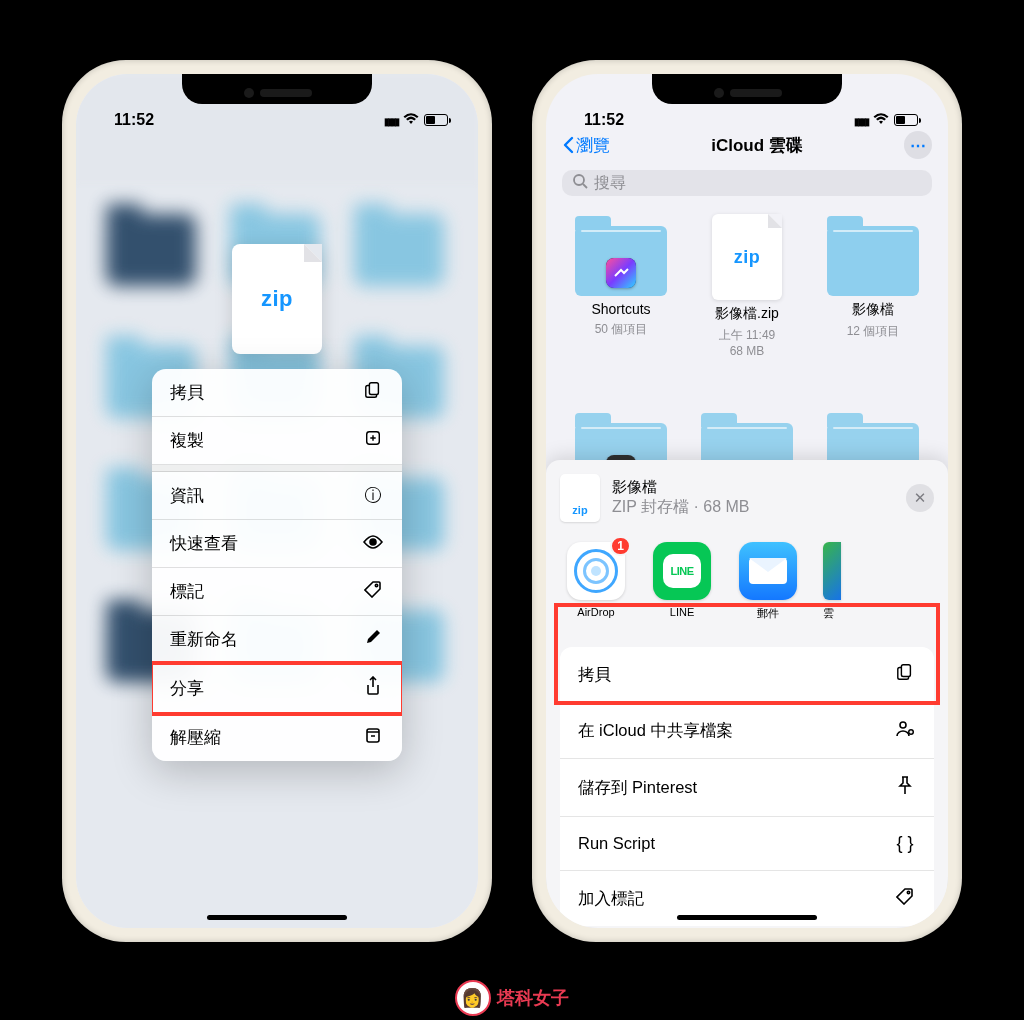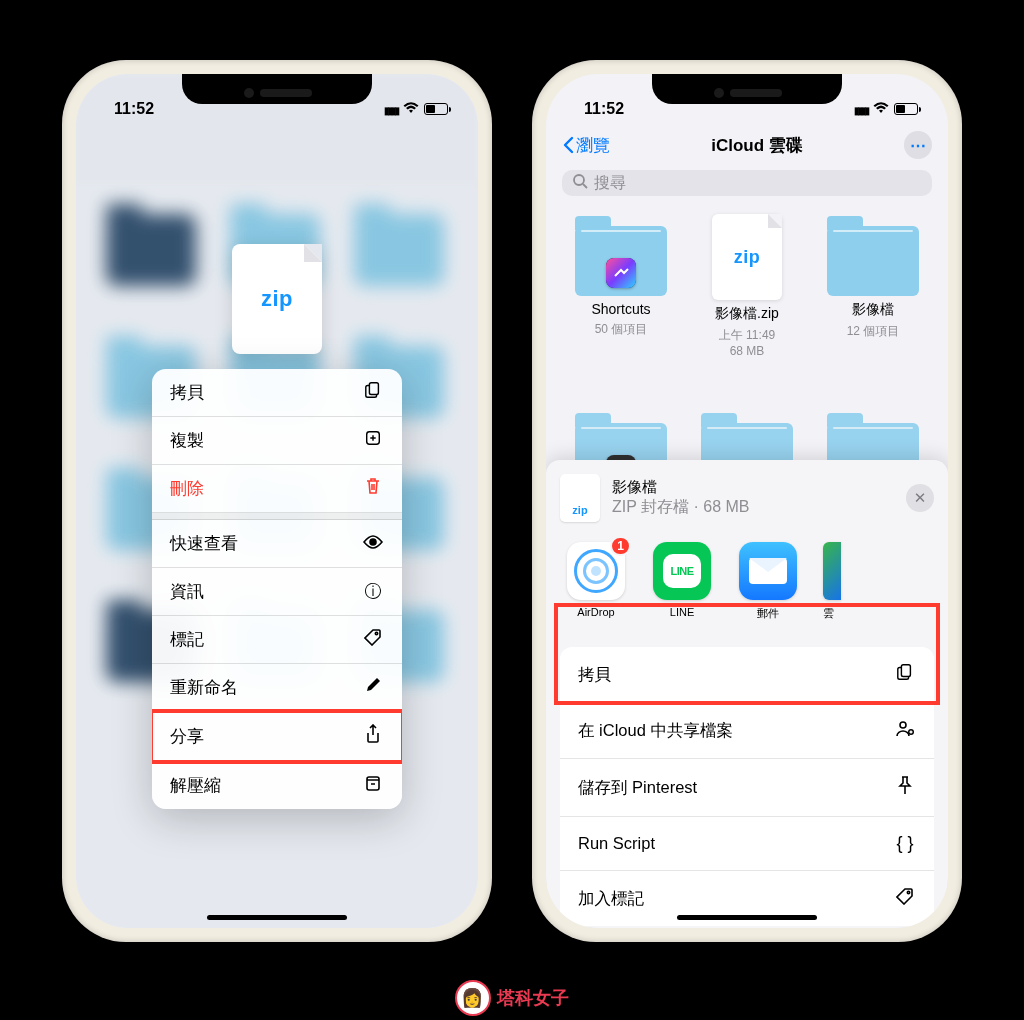--- a/index.html
+++ b/index.html
@@ -41,21 +41,21 @@
     width: 190px; height: 30px;
     background: #000; border-radius: 0 0 20px 20px;
     z-index: 50;
   }
   .notch::after, .notch::before {
     content:""; position:absolute; top:14px; border-radius:50%;
   }
   .notch::before { left: 62px; width:10px; height:10px; background:#1a1a1a; }
   .notch::after  { left: 78px; width:52px; height:8px; top:15px; border-radius:4px; background:#1a1a1a; }
   .status-bar {
-    position: absolute; top: 4px; left: 0; right: 0; height: 48px;
+    position: absolute; top: 15px; left: 0; right: 0; height: 48px;
     display: flex; justify-content: space-between; align-items: center;
     padding: 14px 30px 0 38px; font-weight:600; font-size:16px; z-index:40;
   }
   .status-right { display:flex; gap:5px; align-items:center; }
   .signal-icon::before { content:"▮▮▮▮"; letter-spacing:-2px; font-size:10px; }
   .wifi-icon { font-size:14px; }
   .battery-icon {
     width:24px; height:12px; border:1.5px solid #000; border-radius:3px;
     position:relative;
   }
@@ -300,41 +300,33 @@
         </div>
         <div class="menu-item">
           <span>複製</span>
           <span class="mi-icon">
             <svg width="18" height="18" viewBox="0 0 20 20" fill="none" stroke="#000" stroke-width="1.6">
                 <rect x="3" y="3" width="14" height="14" rx="3"></rect>
                 <path d="M10 7v6M7 10h6"></path>
               </svg>
           </span>
         </div>
-        <div class="menu-item destructive">
-          <span>刪除</span>
-          <span class="mi-icon">
-            <svg width="16" height="18" viewBox="0 0 16 18" fill="none" stroke="#ff3b30" stroke-width="1.6">
-                <path d="M2 4h12M6 4V2h4v2M4 4l1 12h6l1-12M7 7v6M9 7v6"></path>
-              </svg>
-          </span>
-        </div>
         <div class="menu-divider"></div>
+        <div class="menu-item">
+          <span>資訊</span>
+          <span class="mi-icon">ⓘ</span>
+        </div>
         <div class="menu-item">
           <span>快速查看</span>
           <span class="mi-icon">
             <svg width="20" height="14" viewBox="0 0 20 14" fill="none" stroke="#000" stroke-width="1.6">
                 <path d="M1 7 Q6 1 10 1 Q14 1 19 7 Q14 13 10 13 Q6 13 1 7 Z"></path>
                 <circle cx="10" cy="7" r="3" fill="#000"></circle>
               </svg>
           </span>
-        </div>
-        <div class="menu-item">
-          <span>資訊</span>
-          <span class="mi-icon">ⓘ</span>
         </div>
         <div class="menu-item">
           <span>標記</span>
           <span class="mi-icon">
             <svg width="18" height="18" viewBox="0 0 18 18" fill="none" stroke="#000" stroke-width="1.6">
                 <path d="M9 2 H15 a1 1 0 0 1 1 1 v6 l-8 8 -7-7 Z"></path>
                 <circle cx="12.5" cy="5.5" r="1.2"></circle>
               </svg>
           </span>
         </div>

